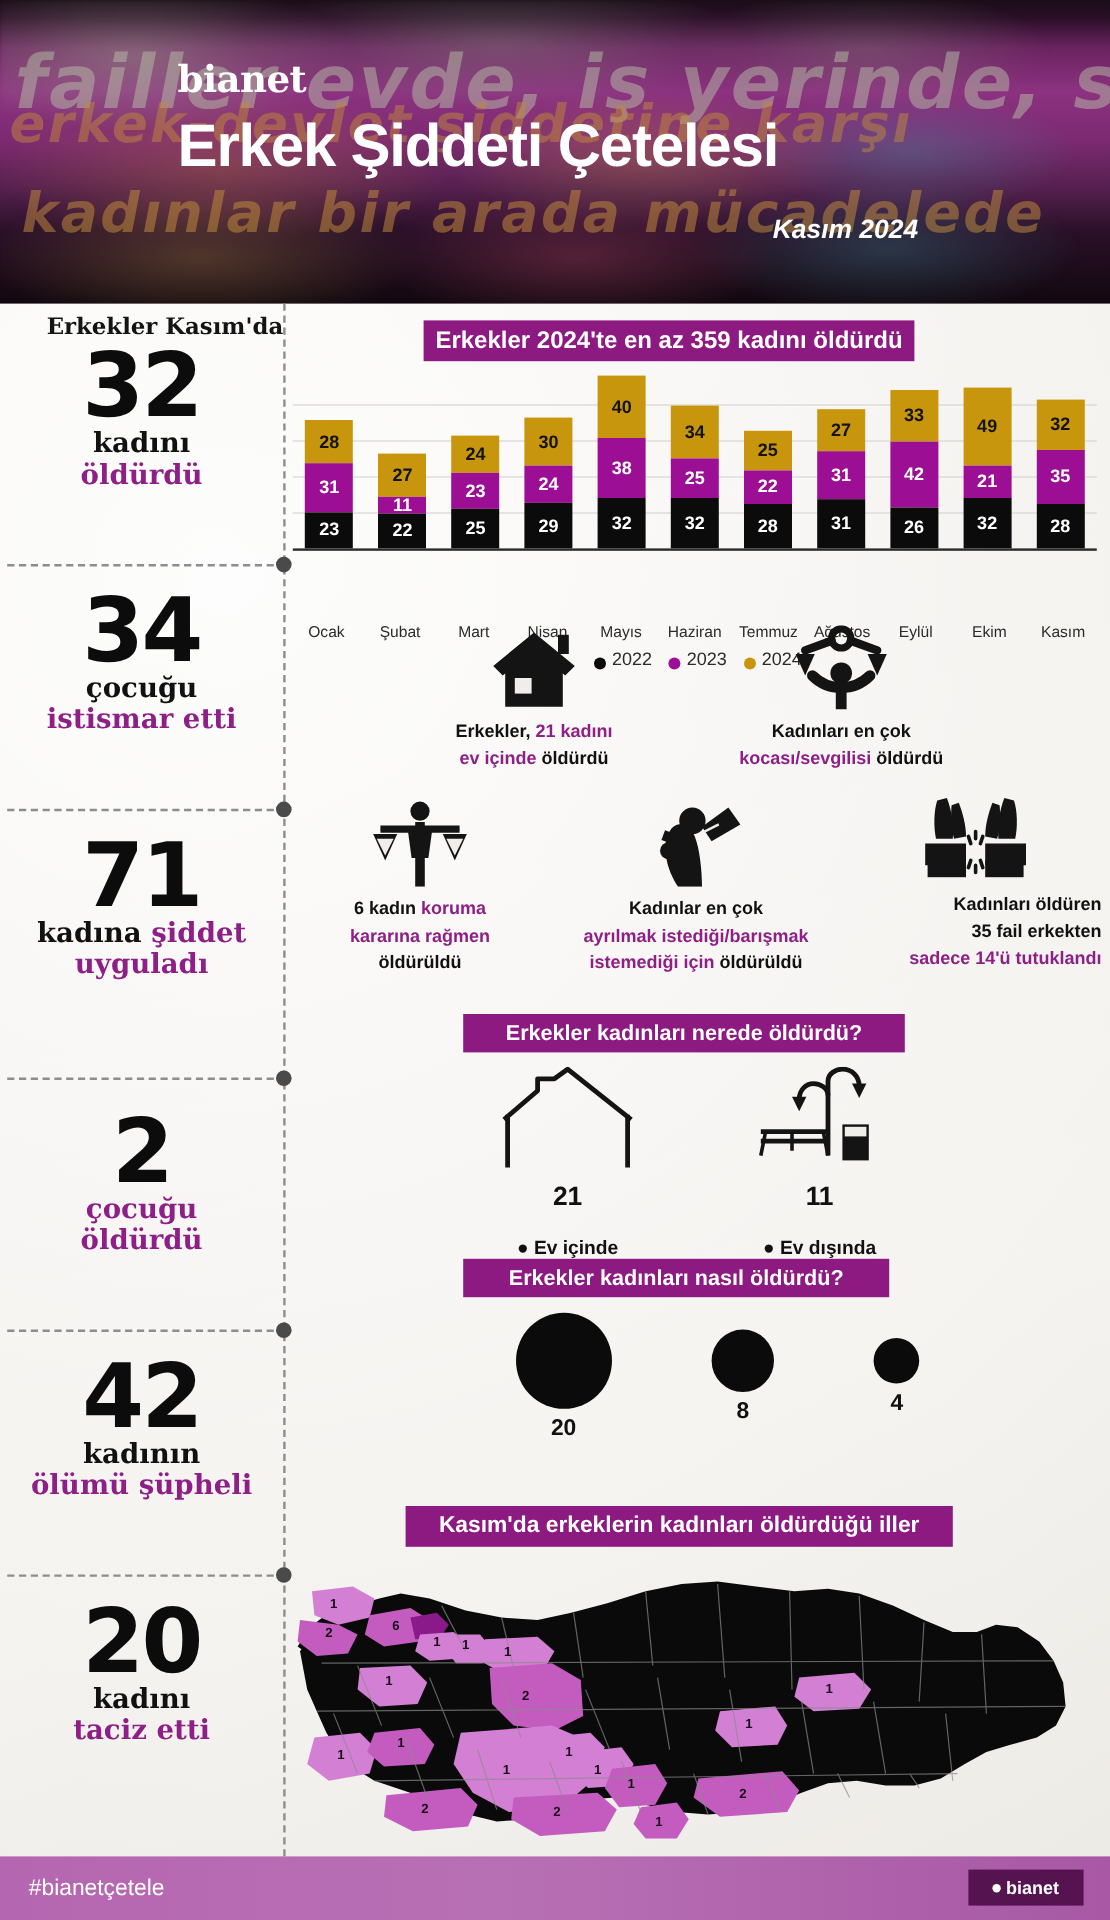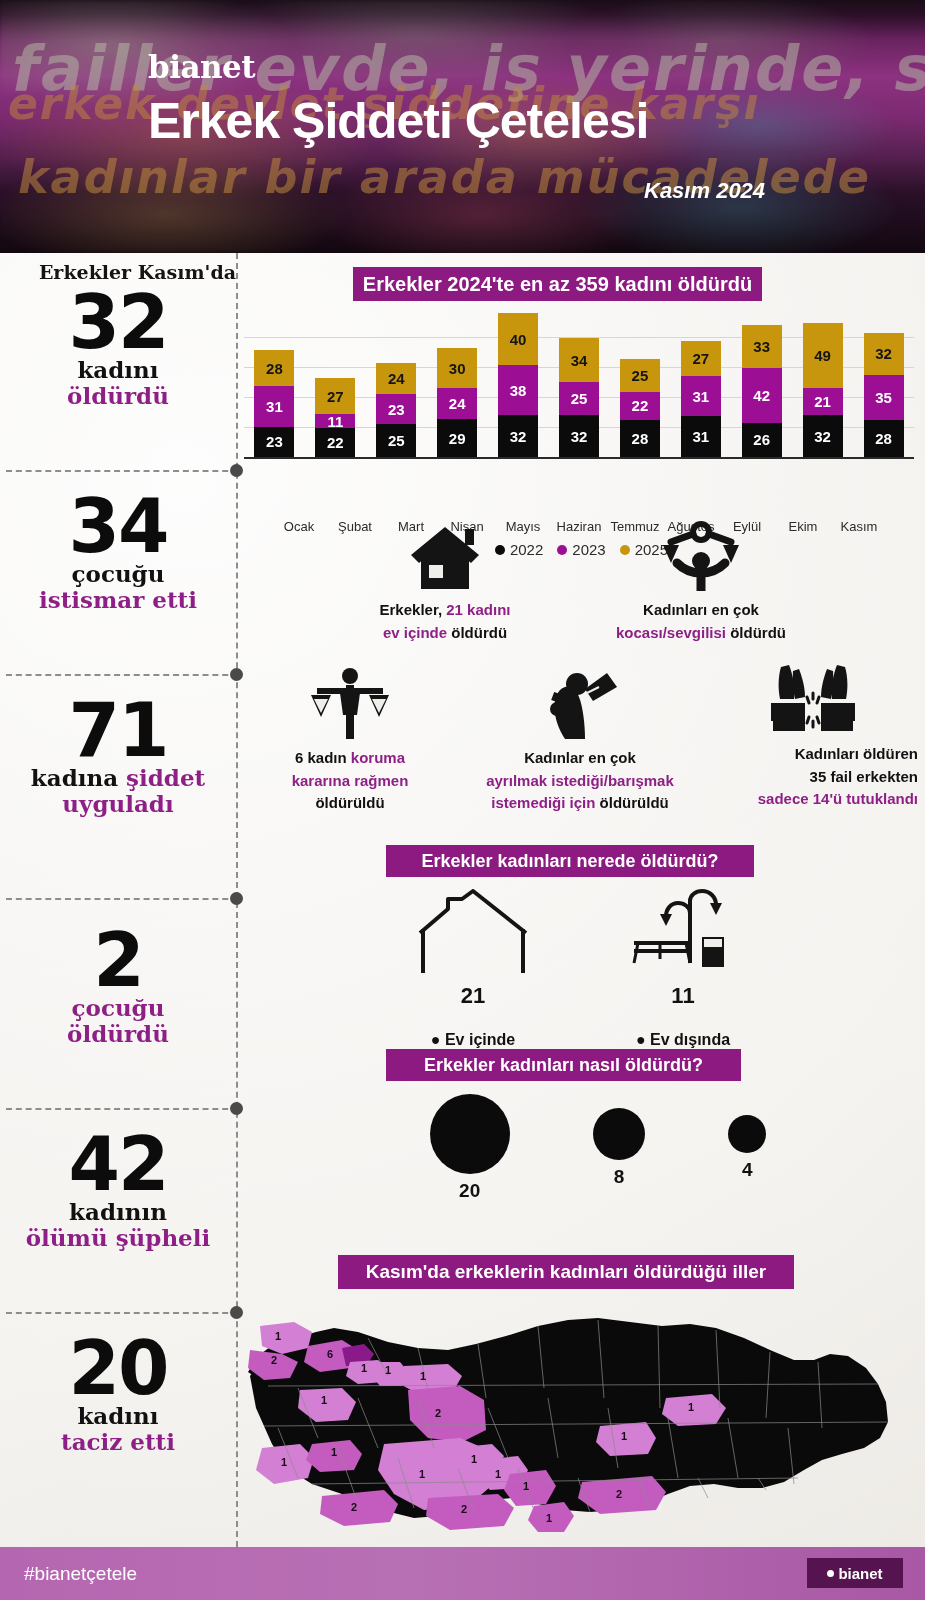--- a/index.html
+++ b/index.html
@@ -69,25 +69,25 @@
   .grid-l{position:absolute;left:6px;width:670px;border-top:1px solid #d8d6d2;}
   .axis{position:absolute;left:6px;top:144px;width:670px;border-top:2px solid #2a2a2a;}
   .bars{position:absolute;left:6px;top:0;width:670px;height:144px;display:flex;
      align-items:flex-end;justify-content:space-around;}
   .bar{width:40px;display:flex;flex-direction:column;}
   .seg{display:flex;align-items:center;justify-content:center;font-size:15px;font-weight:bold;}
   .s2024{background:#c8960c;color:#141414;}
   .s2023{background:#9c0f94;color:#fff;}
   .s2022{background:#0b0b0b;color:#fff;}
   .xlabels{position:absolute;left:6px;top:206px;width:670px;display:flex;
-     justify-content:center;font-size:13px;color:#2b2b2b;}
+     justify-content:space-between;font-size:13px;color:#2b2b2b;}
   .xlabels span{width:56px;text-align:center;}
   .legend{position:absolute;left:0;top:228px;width:687px;display:flex;
      justify-content:center;gap:14px;font-size:15px;color:#2b2b2b;}
-  .lg{display:flex;align-items:center;gap:5px;}
+  .lg{display:flex;align-items:flex-end;gap:5px;}
   .dot{width:10px;height:10px;border-radius:50%;display:inline-block;}
 
   
   .fact{position:absolute;text-align:center;}
   .fact .ic{height:76px;display:flex;align-items:flex-end;justify-content:center;}
   .fact .tx{font-size:15px;font-weight:bold;line-height:1.5;margin-top:8px;}
 
   
   .where-title{position:absolute;left:148px;top:592px;width:368px;height:32px;font-size:18px;}
   .where-wrap{position:absolute;left:130px;top:636px;width:420px;display:flex;
@@ -274,21 +274,21 @@
             <div class="lg">
               <span class="dot" style="background: rgb(11, 11, 11);"></span>
               <span>2022</span>
             </div>
             <div class="lg">
               <span class="dot" style="background: rgb(156, 15, 148);"></span>
               <span>2023</span>
             </div>
             <div class="lg">
               <span class="dot" style="background: rgb(200, 150, 12);"></span>
-              <span>2025</span>
+              <span>2024</span>
             </div>
           </div>
       </div>
 
       <div class="fact" style="left:112px;top:262px;width:190px;">
         <div class="ic">
           <svg width="76" height="70" viewBox="0 0 76 70" aria-hidden="true">
             <path d="M4 34 L38 6 L72 34 L64 42 L38 20 L12 42 Z" fill="#141414"></path>
             <path d="M14 38 L38 18 L62 38 L62 68 L14 68 Z" fill="#141414"></path>
             <rect x="22" y="44" width="14" height="13" fill="#f0eeea"></rect>

